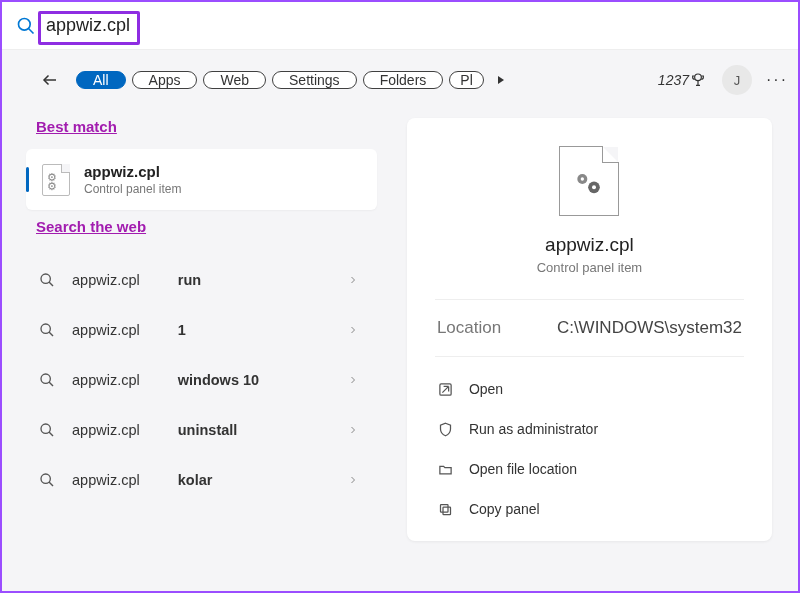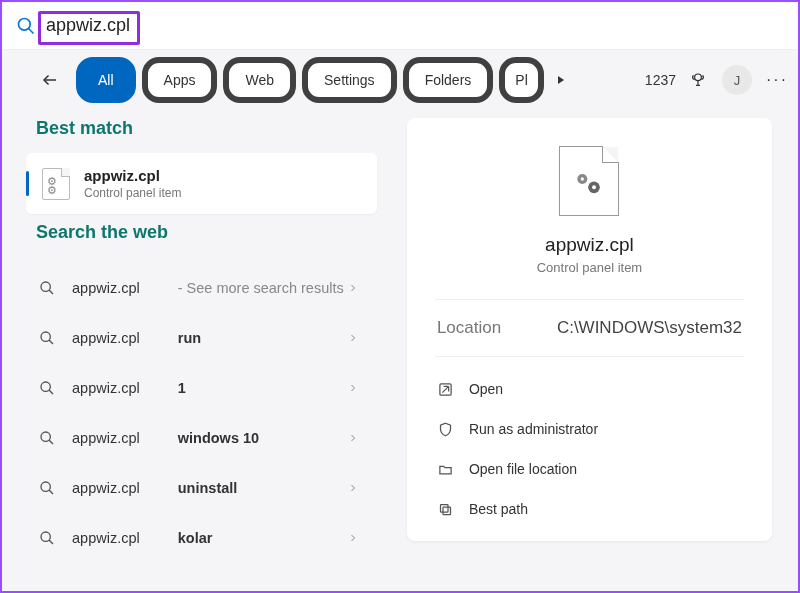--- a/index.html
+++ b/index.html
@@ -8,33 +8,33 @@
 
 .search-bar { height: 48px; background: #fff; display: flex; align-items: center; padding: 0 12px 0 8px; border-bottom: 1px solid #eee; }
 .search-icon-wrap { margin-right: 10px; margin-left: 6px; display:flex; align-items:center; }
 .search-input-wrap { position: relative; flex: 1; }
 .search-input { border: none; font-size: 18px; outline: none; width: 100%; color: #222; background: transparent; }
 .highlight-box { position: absolute; left: -8px; top: -4px; width: 102px; height: 34px; border: 3px solid #8e2de2; border-radius: 2px; pointer-events: none; }
 
 
 .toolbar { height: 60px; display: flex; align-items: center; padding: 0 6px 0 34px; gap: 6px; }
 .back-btn { width: 28px; height: 28px; display:flex; align-items:center; justify-content:center; margin-right:6px; }
-.pill { height: 46px; padding: 0 16px; border-radius: 17px; display: flex; align-items: center; font-size: 14px; cursor: pointer; border: 6px solid #404040; background:#fff; color:#333; }
+.pill { height: 18px; padding: 0 16px; border-radius: 17px; display: flex; align-items: center; font-size: 14px; cursor: pointer; border: 1px solid #404040; background:#fff; color:#333; }
 .pill.active { background: #0067c0; color: #fff; border-color:#0067c0; }
 .overflow-arrow { width: 22px; display:flex; align-items:center; justify-content:center; }
 .toolbar-spacer { flex:1; }
-.rewards { display:flex; align-items:flex-start; gap:14px; font-size:14px; color:#333; margin-right:10px; }
+.rewards { display:flex; align-items:flex-start; gap:1px; font-size:14px; color:#333; margin-right:10px;font-style:italic; }
 .avatar { width:30px; height:30px; border-radius:50%; background:#e8e8e8; display:flex; align-items:center; justify-content:center; font-size:13px; color:#555; margin-right:4px; }
 .more-dots { font-size:16px; letter-spacing:2px; color:#333; padding:0 4px; }
 
 
 .main { display: flex; height: calc(593px - 48px - 60px); }
 
 .left-col { width: 420px; padding: 0 12px 0 24px; }
-.section-h { font-size: 18px; font-weight: 600; color: #0f766e; padding: 8px 10px 14px; }
+.section-h { font-size: 15px; font-weight: 600; color: #a21caf; padding: 8px 10px 14px; text-decoration: underline; }
 .best-card { background:#fff; border-radius:6px; padding:14px 14px 14px 16px; display:flex; align-items:center; gap:14px; position:relative; box-shadow:0 1px 2px rgba(0,0,0,0.04); }
 .best-card::before { content:""; position:absolute; left:0; top:18px; bottom:18px; width:3px; background:#0067c0; border-radius:2px; }
 .file-ico { width:28px; height:32px; border:1px solid #bbb; border-radius:2px; position:relative; background:#fff; }
 .file-ico::before { content:""; position:absolute; right:-1px; top:-1px; width:8px; height:8px; background:#f5f5f7; border-left:1px solid #bbb; border-bottom:1px solid #bbb; }
 .gears-sm { position:absolute; left:4px; top:8px; font-size:11px; color:#888; line-height:9px; }
 .best-title { font-size:15px; font-weight:600; color:#222; }
 .best-sub { font-size:12px; color:#777; margin-top:2px; }
 
 .web-list { margin-top: 6px; }
 .web-row { height: 50px; display:flex; align-items:center; padding: 0 18px 0 10px; cursor:pointer; }
@@ -127,34 +127,20 @@
     <div class="section-h" style="">Search the web</div>
     <div class="web-list">
 
       <div class="web-row">
         <span class="si">
             <svg width="16" height="16" viewBox="0 0 24 24" fill="none" stroke="#555" stroke-width="2">
               <circle cx="10" cy="10" r="7"></circle>
               <line x1="21" y1="21" x2="15" y2="15"></line>
             </svg>
           </span>
-        <span class="web-text"><span>appwiz.cpl</span><span class="b"></span><span class="hint"> - See more search results</span></span>
-        <span class="chev">
-            <svg width="12" height="12" viewBox="0 0 24 24" fill="none" stroke="#888" stroke-width="2">
-              <polyline points="9 18 15 12 9 6"></polyline>
-            </svg>
-          </span>
-      </div>
-      <div class="web-row">
-        <span class="si">
-            <svg width="16" height="16" viewBox="0 0 24 24" fill="none" stroke="#555" stroke-width="2">
-              <circle cx="10" cy="10" r="7"></circle>
-              <line x1="21" y1="21" x2="15" y2="15"></line>
-            </svg>
-          </span>
         <span class="web-text"><span>appwiz.cpl </span><span class="b">run</span></span>
         <span class="chev">
             <svg width="12" height="12" viewBox="0 0 24 24" fill="none" stroke="#888" stroke-width="2">
               <polyline points="9 18 15 12 9 6"></polyline>
             </svg>
           </span>
       </div>
       <div class="web-row">
         <span class="si">
             <svg width="16" height="16" viewBox="0 0 24 24" fill="none" stroke="#555" stroke-width="2">
@@ -260,18 +246,18 @@
             </span>
           <span>Open file location</span>
         </div>
         <div class="action-row">
           <span class="ai">
               <svg width="15" height="15" viewBox="0 0 24 24" fill="none" stroke="#555" stroke-width="2">
                 <rect x="8" y="8" width="12" height="12" rx="1"></rect>
                 <rect x="4" y="4" width="12" height="12" rx="1"></rect>
               </svg>
             </span>
-          <span>Best path</span>
+          <span>Copy panel</span>
         </div>
       </div>
     </div>
   </div>
 </div>
 
 </body></html>

